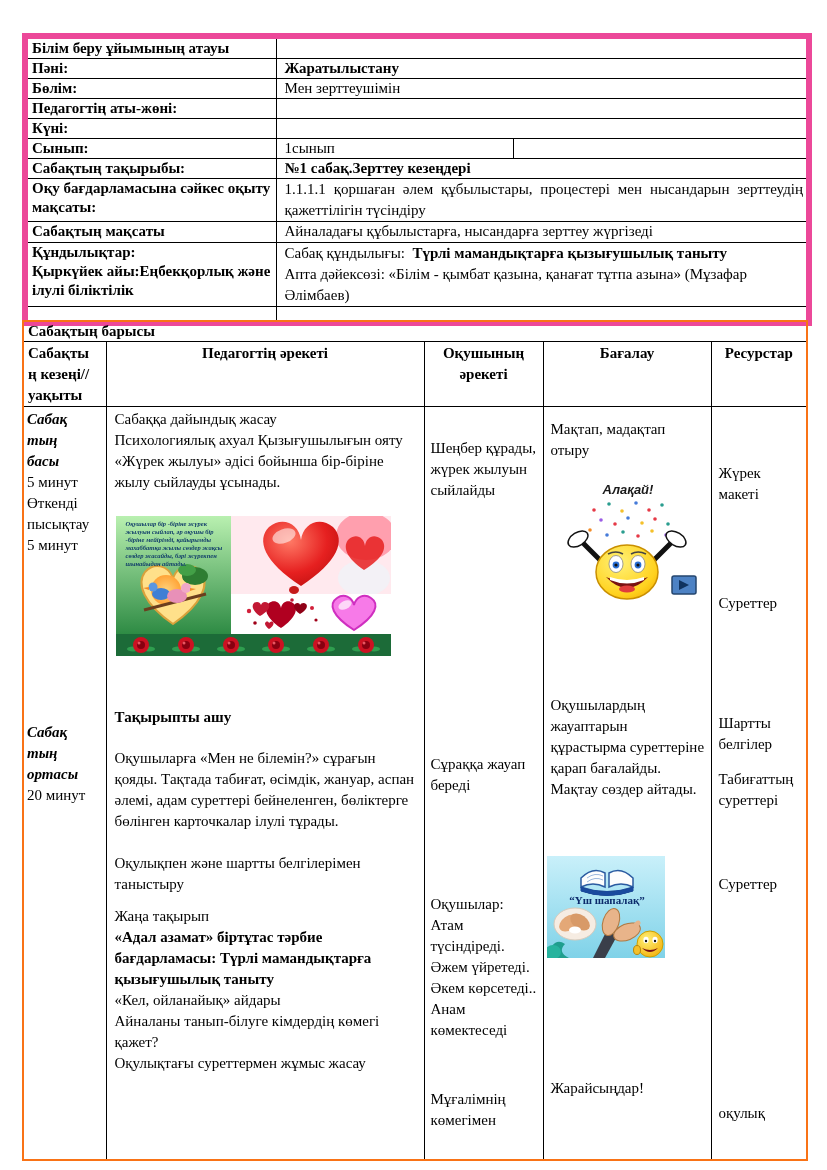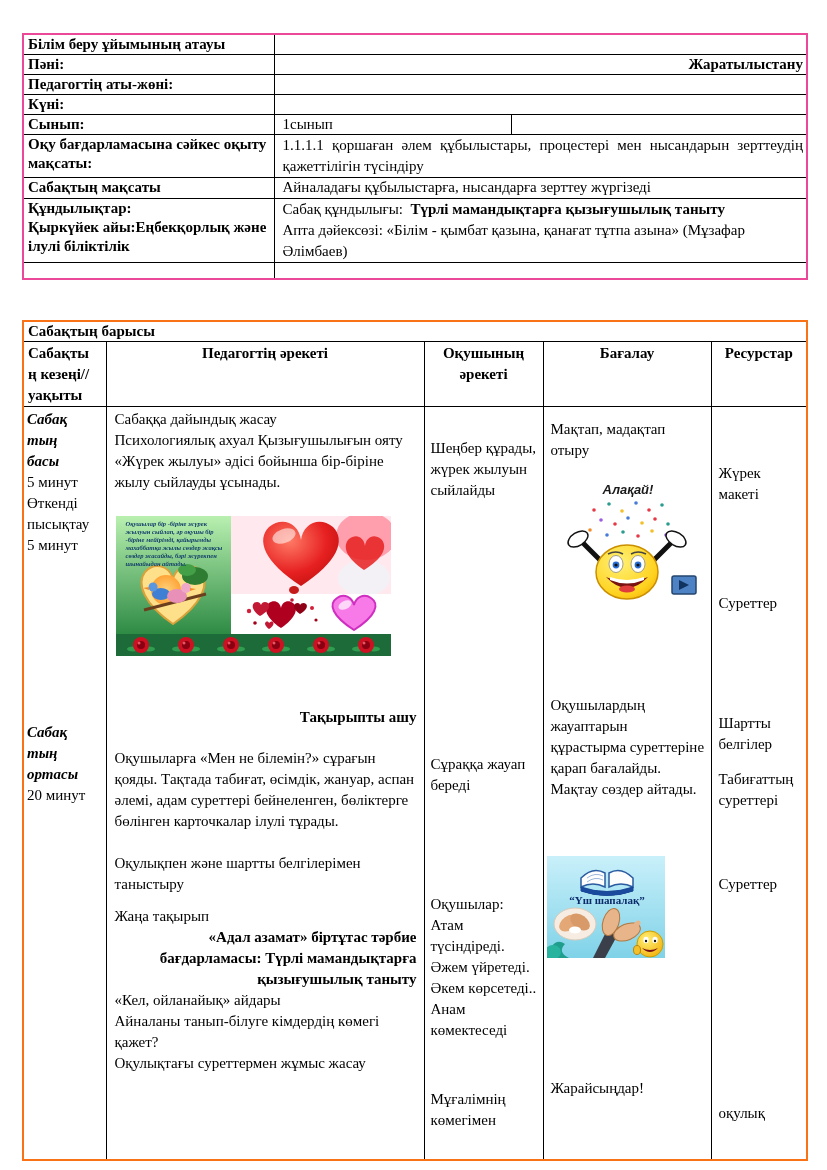--- a/index.html
+++ b/index.html
@@ -1,24 +1,24 @@
 <!DOCTYPE html>
 <html><head>
 <meta charset="utf-8">
 <style>
   html,body{margin:0;padding:0;background:#fff;}
   .page{position:relative;width:827px;height:1170px;background:#ffffff;overflow:hidden;
         font-family:"Liberation Serif", serif;color:#000;}
   table{border-collapse:collapse;table-layout:fixed;}
   td,th{border:1px solid #000;vertical-align:top;font-size:15px;line-height:19px;
         padding:0 3px;overflow:hidden;}
-  #info-table{position:absolute;left:22px;top:33px;width:784px;border:2px solid #ec4899;padding-left:39px;}
+  #info-table{position:absolute;left:22px;top:33px;width:784px;border:6px solid #ec4899;padding-left:39px;}
   #info-table td.lbl{font-weight:bold;padding-left:4px;white-space:pre-line;}
   #info-table td.val{padding-left:8px;}
-  .bold{font-weight:bold;text-align:right;}
+  .bold{font-weight:bold;}
   .just{text-align:justify;line-height:21px;}
   #lesson-table{position:absolute;left:22px;top:320px;width:784px;border:2px solid #f97316;}
   #lesson-table td.title-cell{font-weight:bold;padding-left:4px;line-height:18px;}
   #lesson-table th{font-weight:bold;line-height:21px;padding-top:1px;}
   #lesson-table th.stage-h{text-align:left;padding-left:4px;white-space:pre-line;font-family:Liberation Serif, serif;}
   #lesson-table td.body-cell{position:relative;padding:0;}
   .blk{position:absolute;font-size:15px;line-height:21px;}
   .pre{white-space:pre-line;}
   .bi{font-weight:bold;font-style:italic;}
   .collage{position:absolute;width:275px;height:140px;}
@@ -40,31 +40,39 @@
     <tbody>
         <tr style="height:19px">
       <td class="lbl">Білім беру ұйымының атауы</td>
       <td class="val" colspan="2"></td>
     </tr>
     <tr style="height:20px">
       <td class="lbl">Пәні:</td>
       <td class="val bold" colspan="2">Жаратылыстану</td>
     </tr>
     <tr style="height:20px">
+      <td class="lbl">Бөлім:</td>
+      <td class="val" colspan="2">Мен зерттеушімін</td>
+    </tr>
+    <tr style="height:20px">
       <td class="lbl">Педагогтің аты-жөні:</td>
       <td class="val" colspan="2"></td>
     </tr>
     <tr style="height:20px">
       <td class="lbl">Күні:</td>
       <td class="val" colspan="2"></td>
     </tr>
     <tr style="height:20px">
       <td class="lbl">Сынып:</td>
       <td class="val">1сынып</td>
       <td class="val"></td>
+    </tr>
+    <tr style="height:20px">
+      <td class="lbl">Сабақтың тақырыбы:</td>
+      <td class="val bold" colspan="2">№1 сабақ.Зерттеу кезеңдері</td>
     </tr>
     <tr style="height:43px">
       <td class="lbl">Оқу бағдарламасына сәйкес оқыту мақсаты:</td>
       <td class="val just" colspan="2">1.1.1.1 қоршаған әлем құбылыстары, процестері мен нысандарын зерттеудің қажеттілігін түсіндіру</td>
     </tr>
     <tr style="height:21px">
       <td class="lbl">Сабақтың  мақсаты</td>
       <td class="val" colspan="2">Айналадағы құбылыстарға, нысандарға зерттеу жүргізеді</td>
     </tr>
     <tr style="height:64px">

